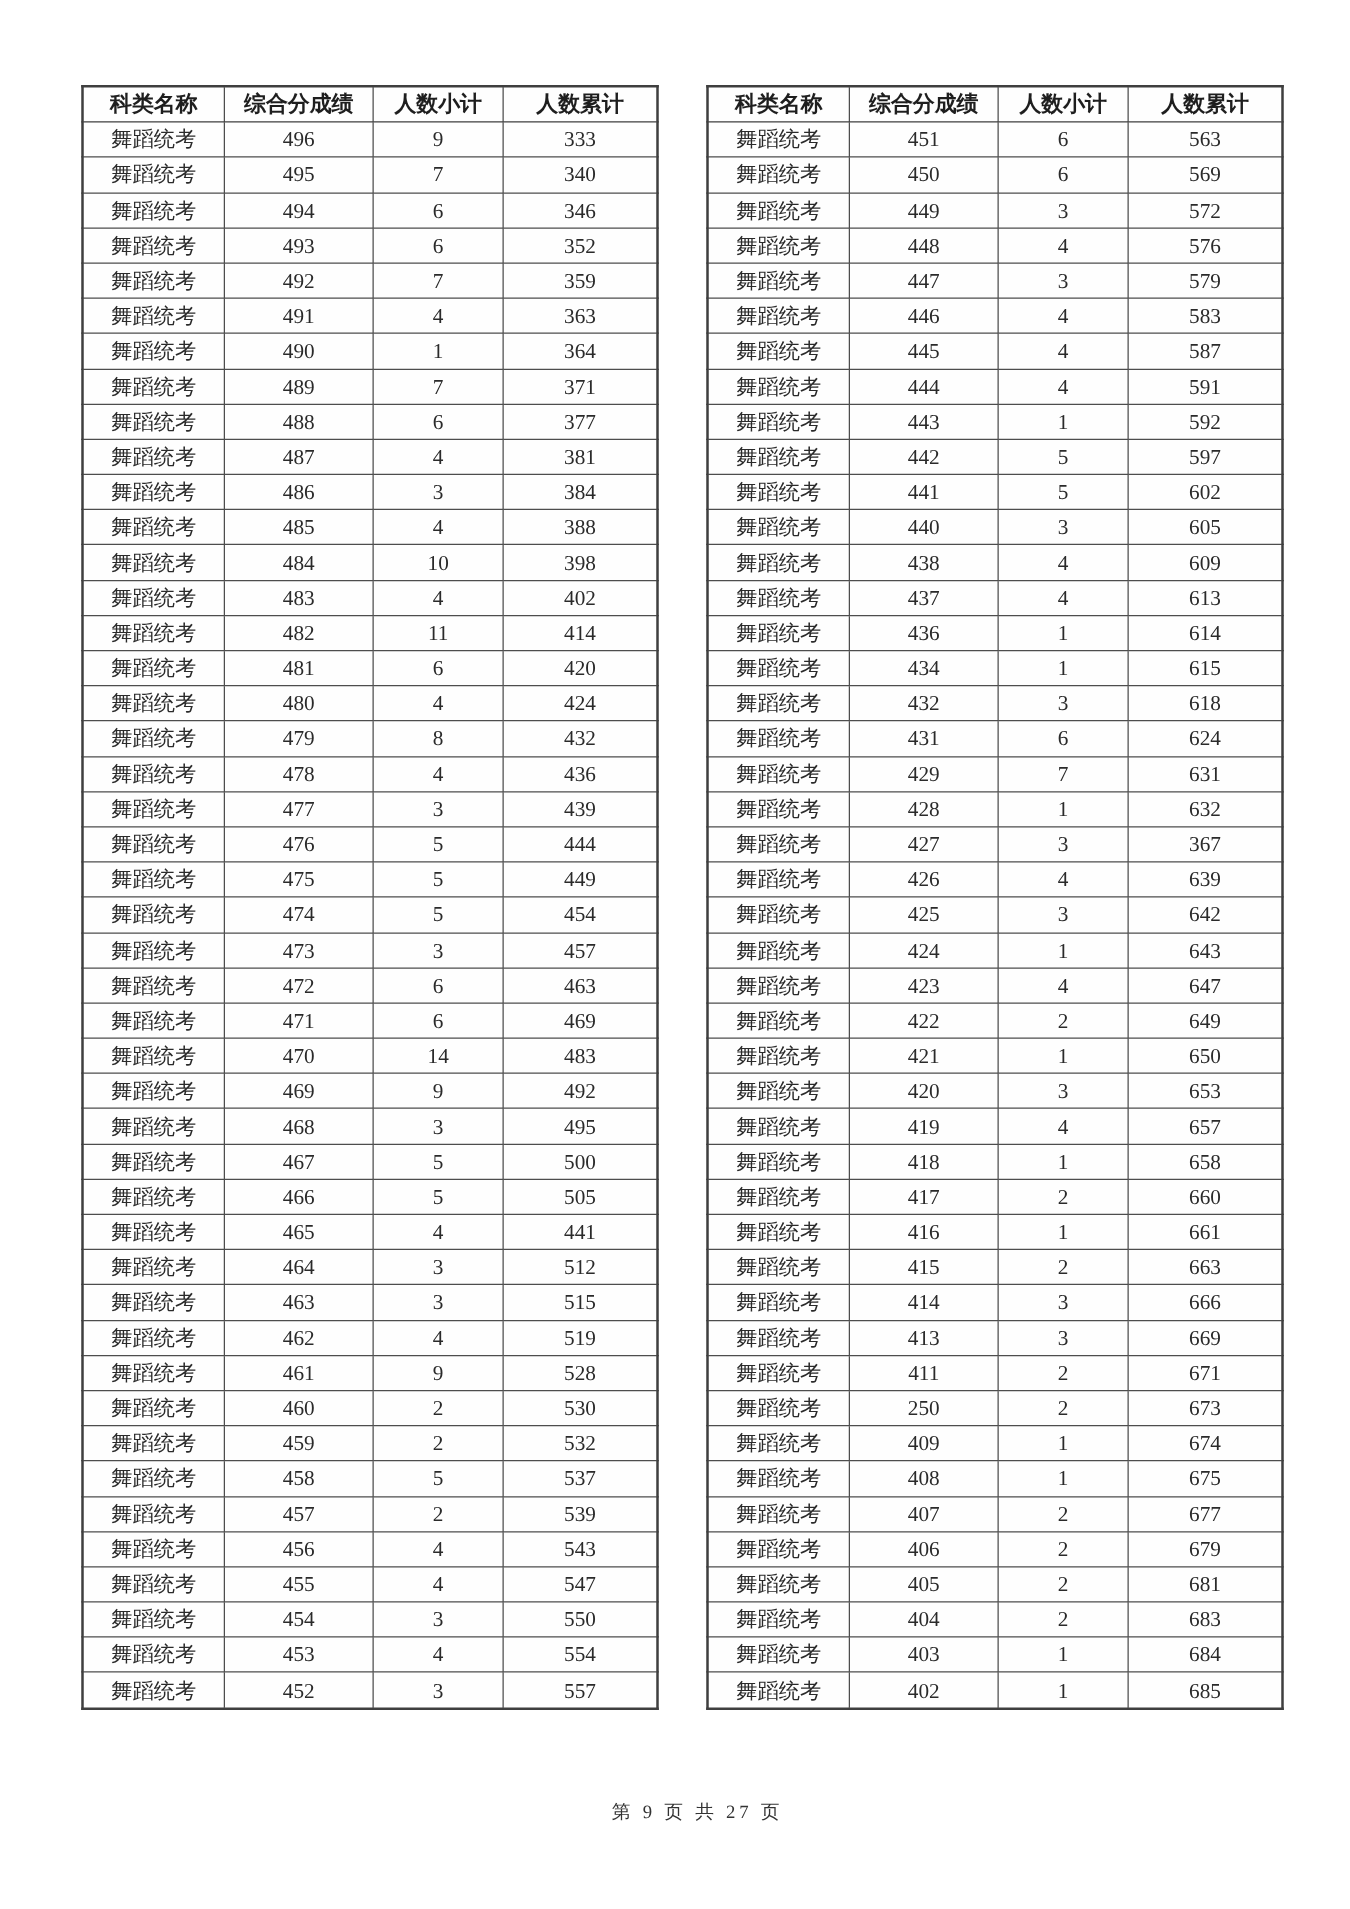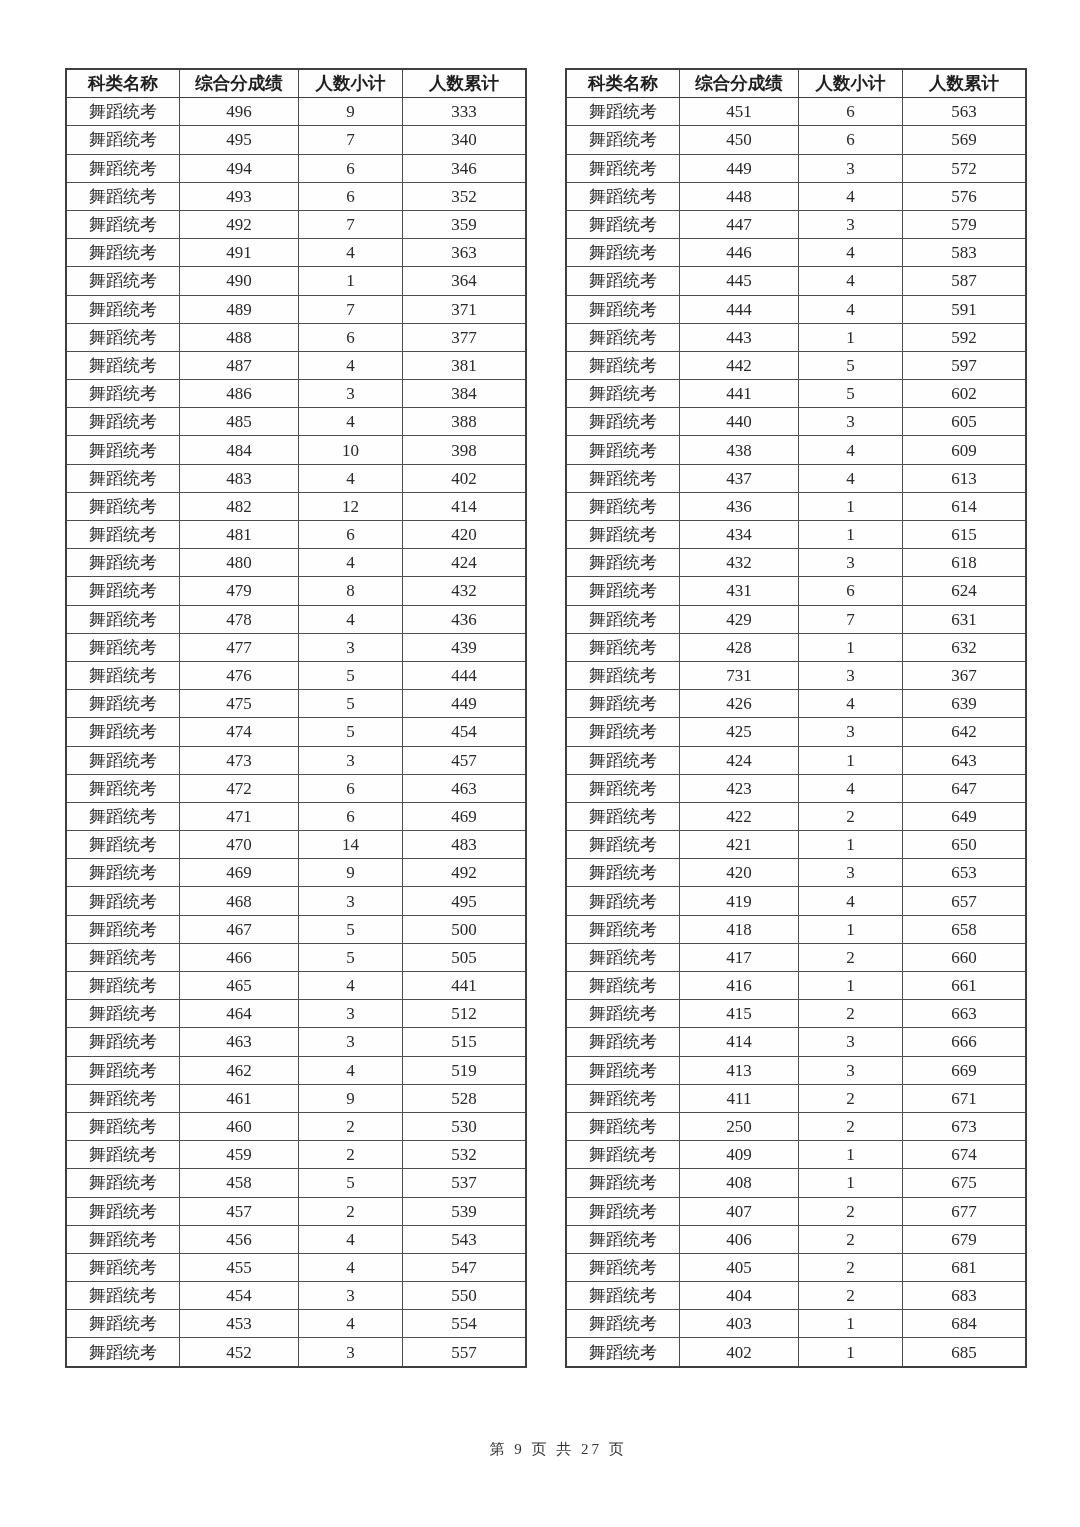--- a/index.html
+++ b/index.html
@@ -157,21 +157,21 @@
         </tr>
         <tr>
           <td>舞蹈统考</td>
           <td>483</td>
           <td>4</td>
           <td>402</td>
         </tr>
         <tr>
           <td>舞蹈统考</td>
           <td>482</td>
-          <td>12</td>
+          <td>11</td>
           <td>414</td>
         </tr>
         <tr>
           <td>舞蹈统考</td>
           <td>481</td>
           <td>6</td>
           <td>420</td>
         </tr>
         <tr>
           <td>舞蹈统考</td>
@@ -474,21 +474,21 @@
           <td>631</td>
         </tr>
         <tr>
           <td>舞蹈统考</td>
           <td>428</td>
           <td>1</td>
           <td>632</td>
         </tr>
         <tr>
           <td>舞蹈统考</td>
-          <td>731</td>
+          <td>427</td>
           <td>3</td>
           <td>367</td>
         </tr>
         <tr>
           <td>舞蹈统考</td>
           <td>426</td>
           <td>4</td>
           <td>639</td>
         </tr>
         <tr>

